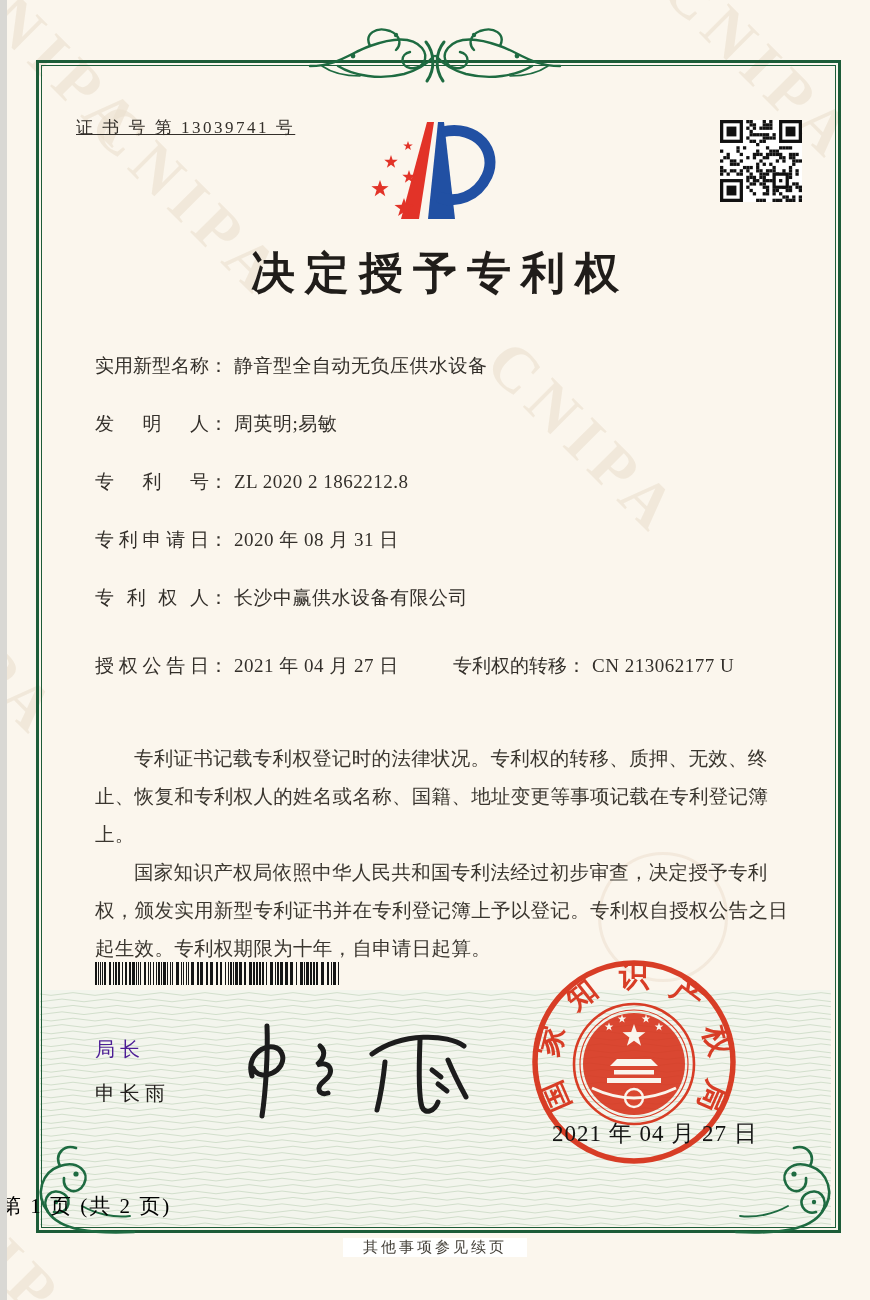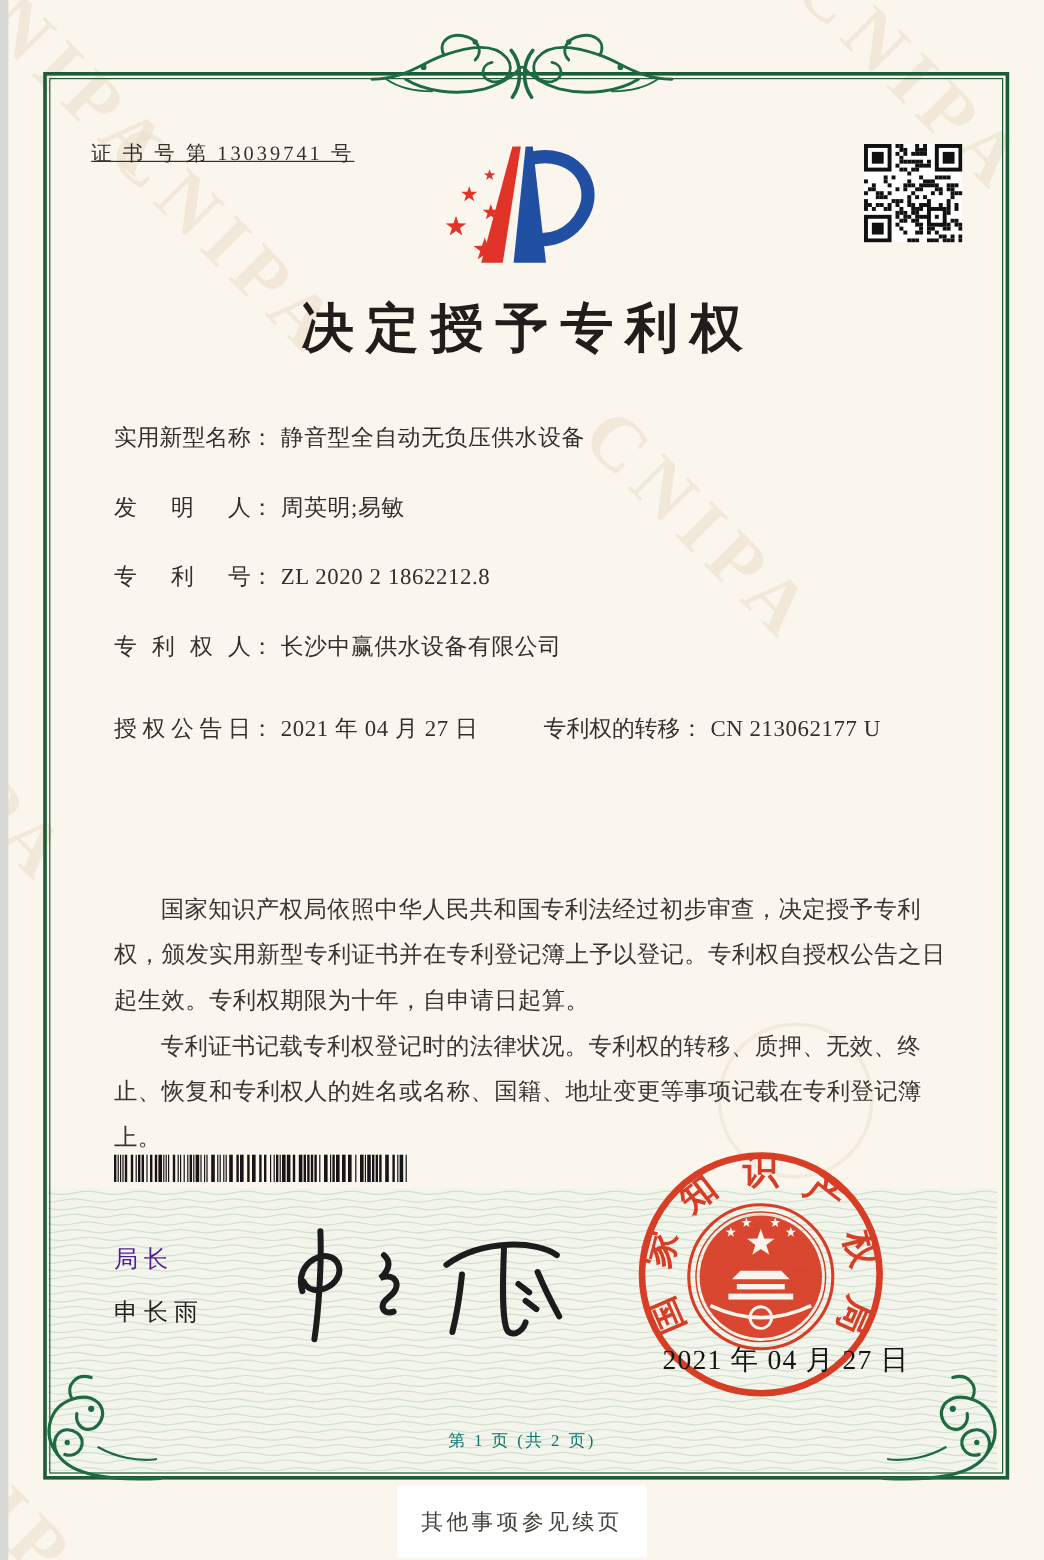--- a/index.html
+++ b/index.html
@@ -34,23 +34,23 @@
   .fvalue{display:inline-block;vertical-align:top;letter-spacing:.5px;}
   .pair{display:inline-block;width:358px;vertical-align:top;margin-top:10px;}
   #legal{left:95px;top:740px;width:700px;font-size:19.5px;line-height:38px;color:#3a362f;}
   #legal p{margin:0;text-indent:2em;letter-spacing:.3px;}
   #issuer-title{left:95px;top:1036px;font-size:20px;font-family:"Liberation Sans","DejaVu Sans",sans-serif;
         font-weight:500;letter-spacing:5px;color:#4c1d95;text-align:right;}
   #issuer-name{left:95px;top:1080px;font-size:20px;font-family:Liberation Mono, monospace;
         font-weight:500;letter-spacing:5px;color:#24211e;}
   #seal-wrap{position:absolute;left:528px;top:956px;width:212px;height:212px;z-index:5;opacity:.95;}
   #seal-date{left:552px;top:1118px;font-size:23px;letter-spacing:1px;color:#141414;z-index:6;}
-  #page-indicator{left:0;top:1192px;width:100%;text-align:center;font-size:14px;letter-spacing:2px;color:#0f766e;}
+  #page-indicator{left:0;top:1192px;width:100%;font-size:21px;letter-spacing:2px;color:#000000;}
   #footer-note{left:0;top:1238px;width:100%;text-align:center;z-index:6;}
-  #footer-note span{display:inline-block;background:#ffffff;padding:18px 20px;font-size:18px;
+  #footer-note span{display:inline-block;background:#ffffff;padding:0 20px;font-size:15px;
         letter-spacing:3px;color:#46423b;}
   .abs{position:absolute;}
 </style>
 </head>
 <body>
 
 <div id="paper">
 
   <div class="wm" style="left:-12px;top:-58px;">CNIPA</div>
   <div class="wm" style="left:128px;top:88px;">CNIPA</div>
@@ -356,34 +356,37 @@
     <div class="frow">
       <span class="flabel">实用新型名称</span><span class="fcolon">：</span><span class="fvalue">静音型全自动无负压供水设备</span>
     </div>
     <div class="frow">
       <span class="flabel">发明人</span><span class="fcolon">：</span><span class="fvalue">周英明;易敏</span>
     </div>
     <div class="frow">
       <span class="flabel">专利号</span><span class="fcolon">：</span><span class="fvalue">ZL 2020 2 1862212.8</span>
     </div>
     <div class="frow">
+      <span class="flabel">专利申请日</span><span class="fcolon">：</span><span class="fvalue">2020 年 08 月 31 日</span>
+    </div>
+    <div class="frow">
       <span class="flabel">专利权人</span><span class="fcolon">：</span><span class="fvalue">长沙中赢供水设备有限公司</span>
     </div>
     <div class="frow">
       <span class="pair">
         <span class="flabel">授权公告日</span><span class="fcolon">：</span><span class="fvalue">2021 年 04 月 27 日</span>
       </span><span class="pair">
         <span class="flabel">专利权的转移</span><span class="fcolon">：</span><span class="fvalue">CN 213062177 U</span>
       </span>
     </div>
   </div>
 
   <div class="content abs" id="legal">
+    <p>专利证书记载专利权登记时的法律状况。专利权的转移、质押、无效、终止、恢复和专利权人的姓名或名称、国籍、地址变更等事项记载在专利登记簿上。</p>
     <p>国家知识产权局依照中华人民共和国专利法经过初步审查，决定授予专利权，颁发实用新型专利证书并在专利登记簿上予以登记。专利权自授权公告之日起生效。专利权期限为十年，自申请日起算。</p>
-    <p>专利证书记载专利权登记时的法律状况。专利权的转移、质押、无效、终止、恢复和专利权人的姓名或名称、国籍、地址变更等事项记载在专利登记簿上。</p>
   </div>
 
   <svg class="abs" id="barcode" style="left:95px;top:962px;z-index:5;" width="248" height="23">
       <rect x="0" y="0" width="2" height="23" fill="#151515"></rect>
       <rect x="3" y="0" width="1" height="23" fill="#151515"></rect>
       <rect x="5" y="0" width="1" height="23" fill="#151515"></rect>
       <rect x="7" y="0" width="1" height="23" fill="#151515"></rect>
       <rect x="9" y="0" width="2" height="23" fill="#151515"></rect>
       <rect x="14" y="0" width="2" height="23" fill="#151515"></rect>
       <rect x="18" y="0" width="1" height="23" fill="#151515"></rect>

